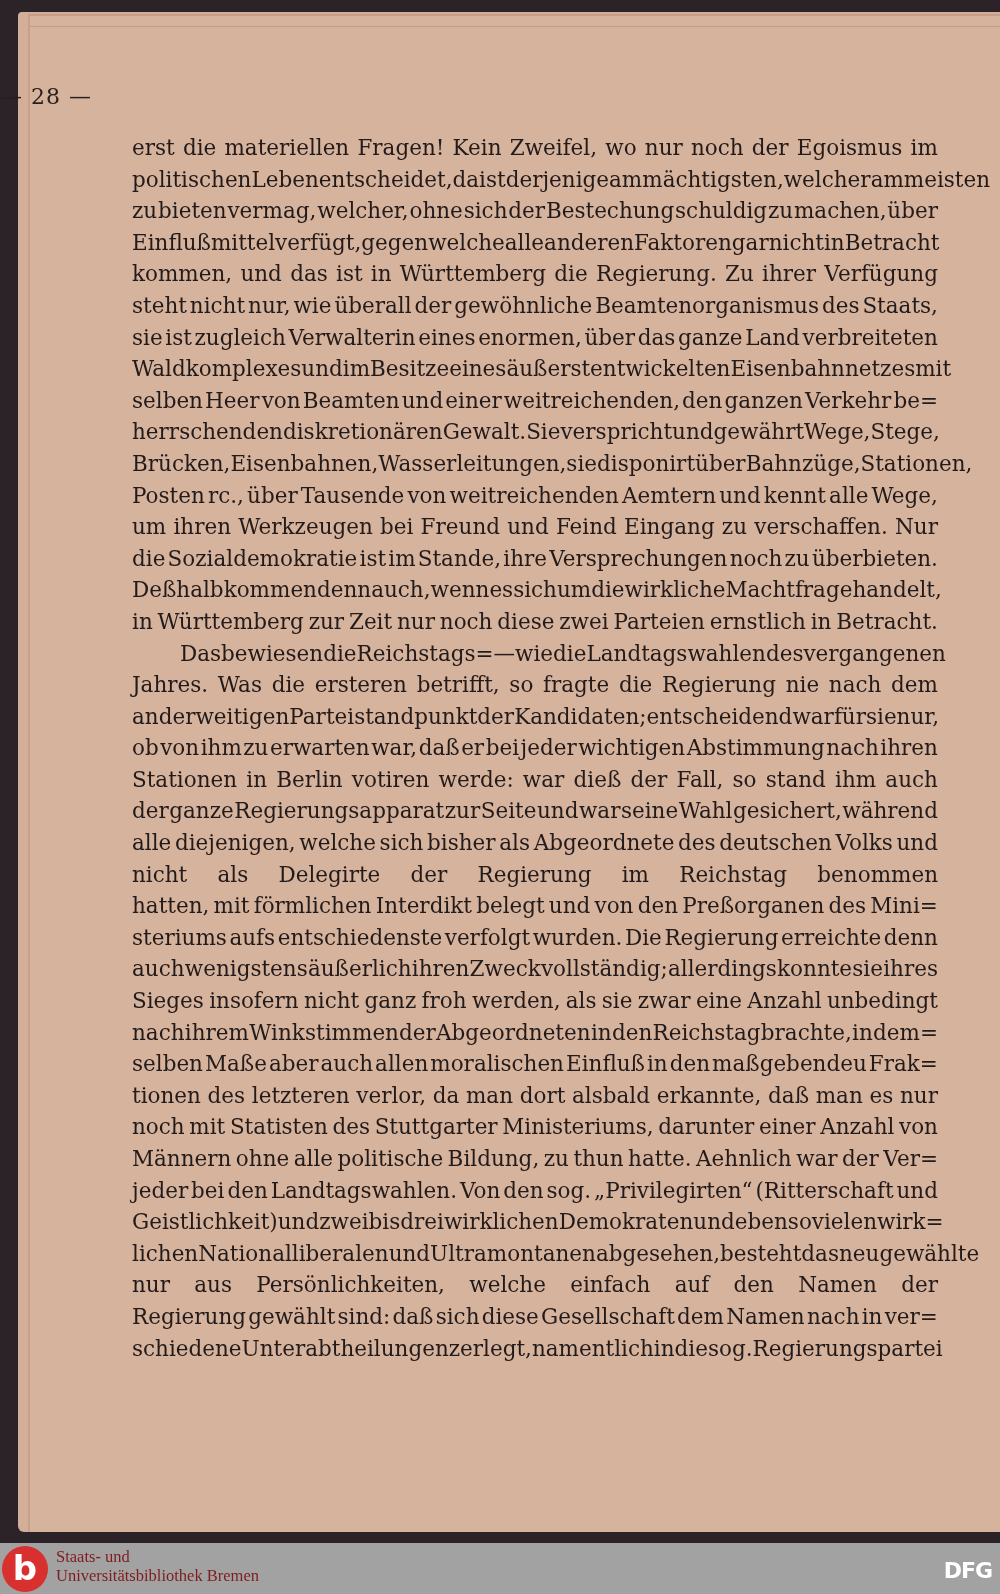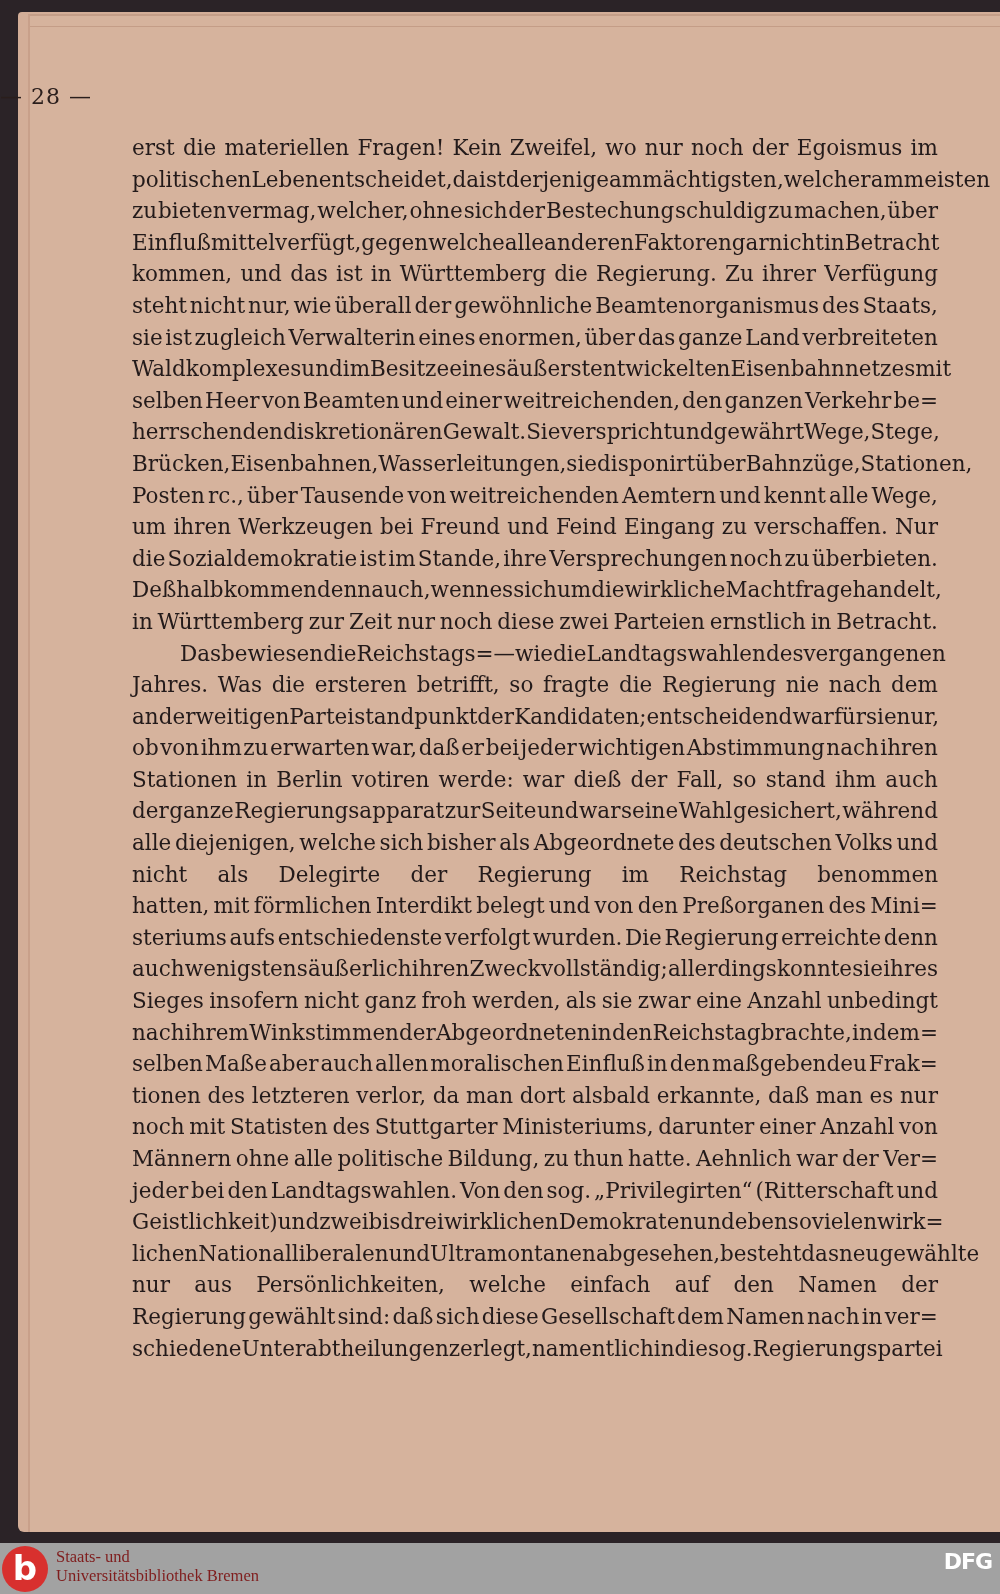--- a/index.html
+++ b/index.html
@@ -48,21 +48,21 @@
     position: absolute; left: 2px; top: 3px; width: 46px; height: 46px;
     border-radius: 50%; background: #d8302e;
     color: #ffffff; font-family: "DejaVu Sans", sans-serif; font-weight: bold;
     font-size: 34px; line-height: 44px; text-align: center;
   }
   .lib-name {
     position: absolute; left: 56px; top: 4px; color: #7f1d1d;
     font-family: "Liberation Serif", serif; font-size: 16.5px; line-height: 19px;
   }
   .dfg {
-    position: absolute; right: 8px; top: 6px; color: #ffffff;
+    position: absolute; right: 8px; top: 15px; color: #ffffff;
     font-family: "DejaVu Sans", sans-serif; font-weight: bold; font-size: 22px;
     letter-spacing: -1px;
   }
 </style>
 </head>
 <body>
 
 <div class="scan-bg"></div>
 <div class="page-under"></div>
 <div class="page"></div>

